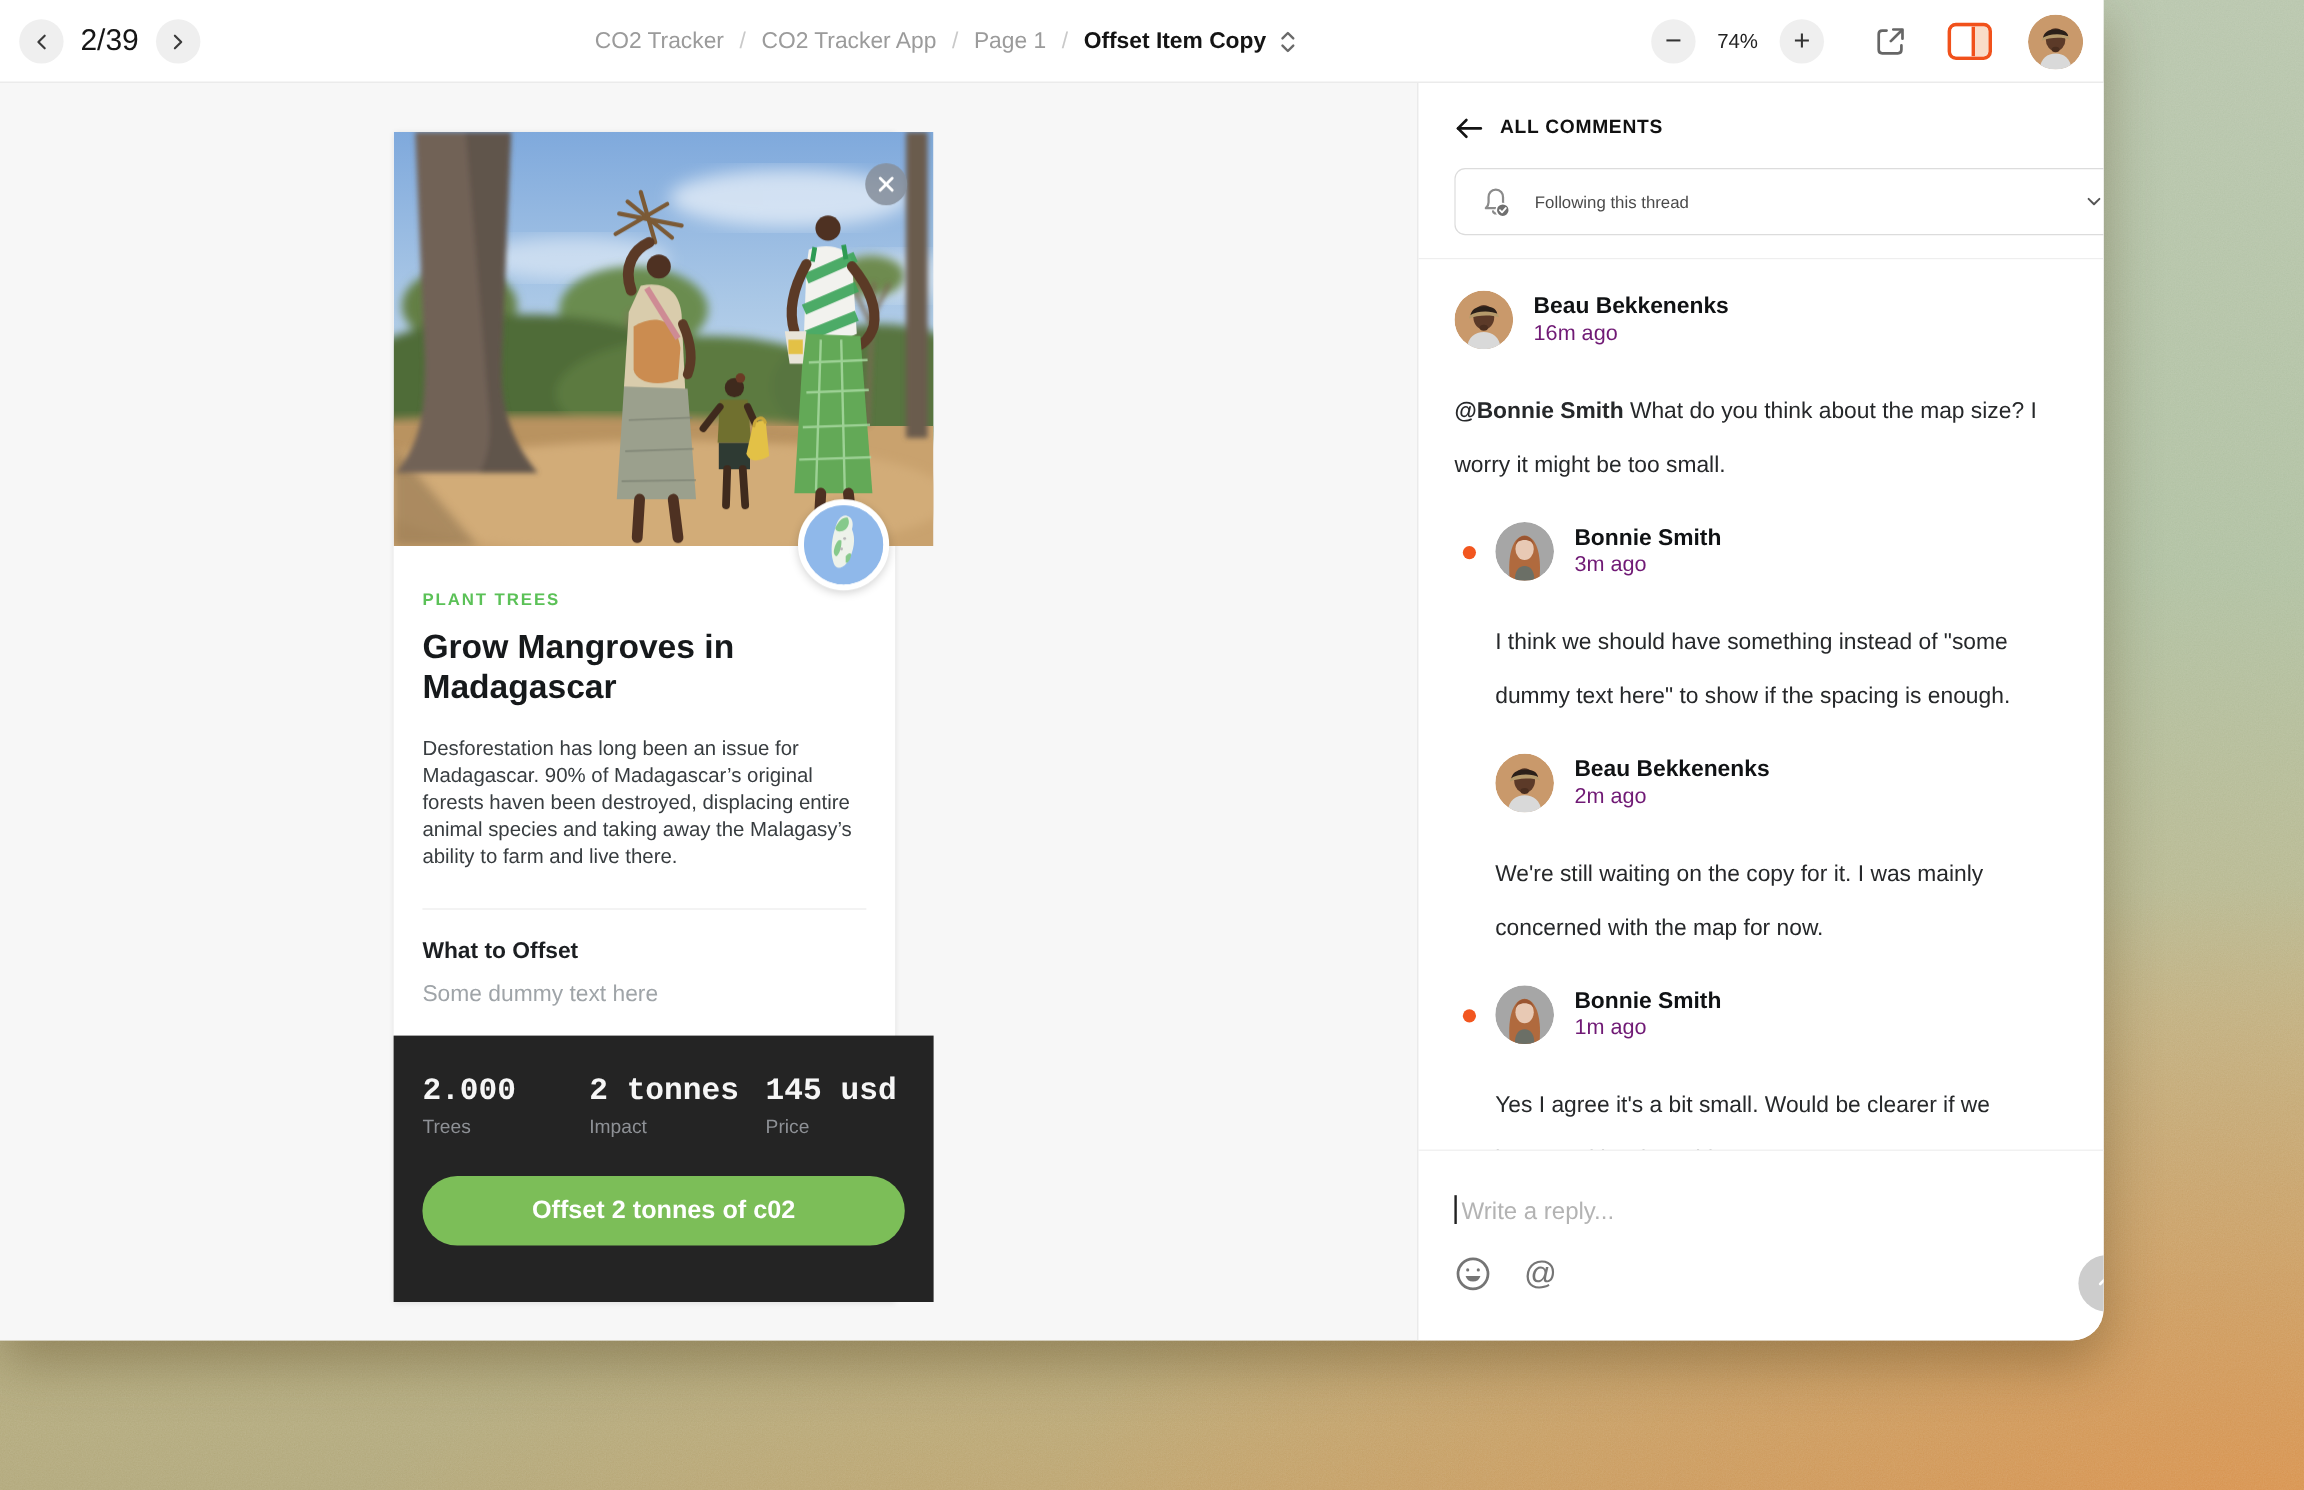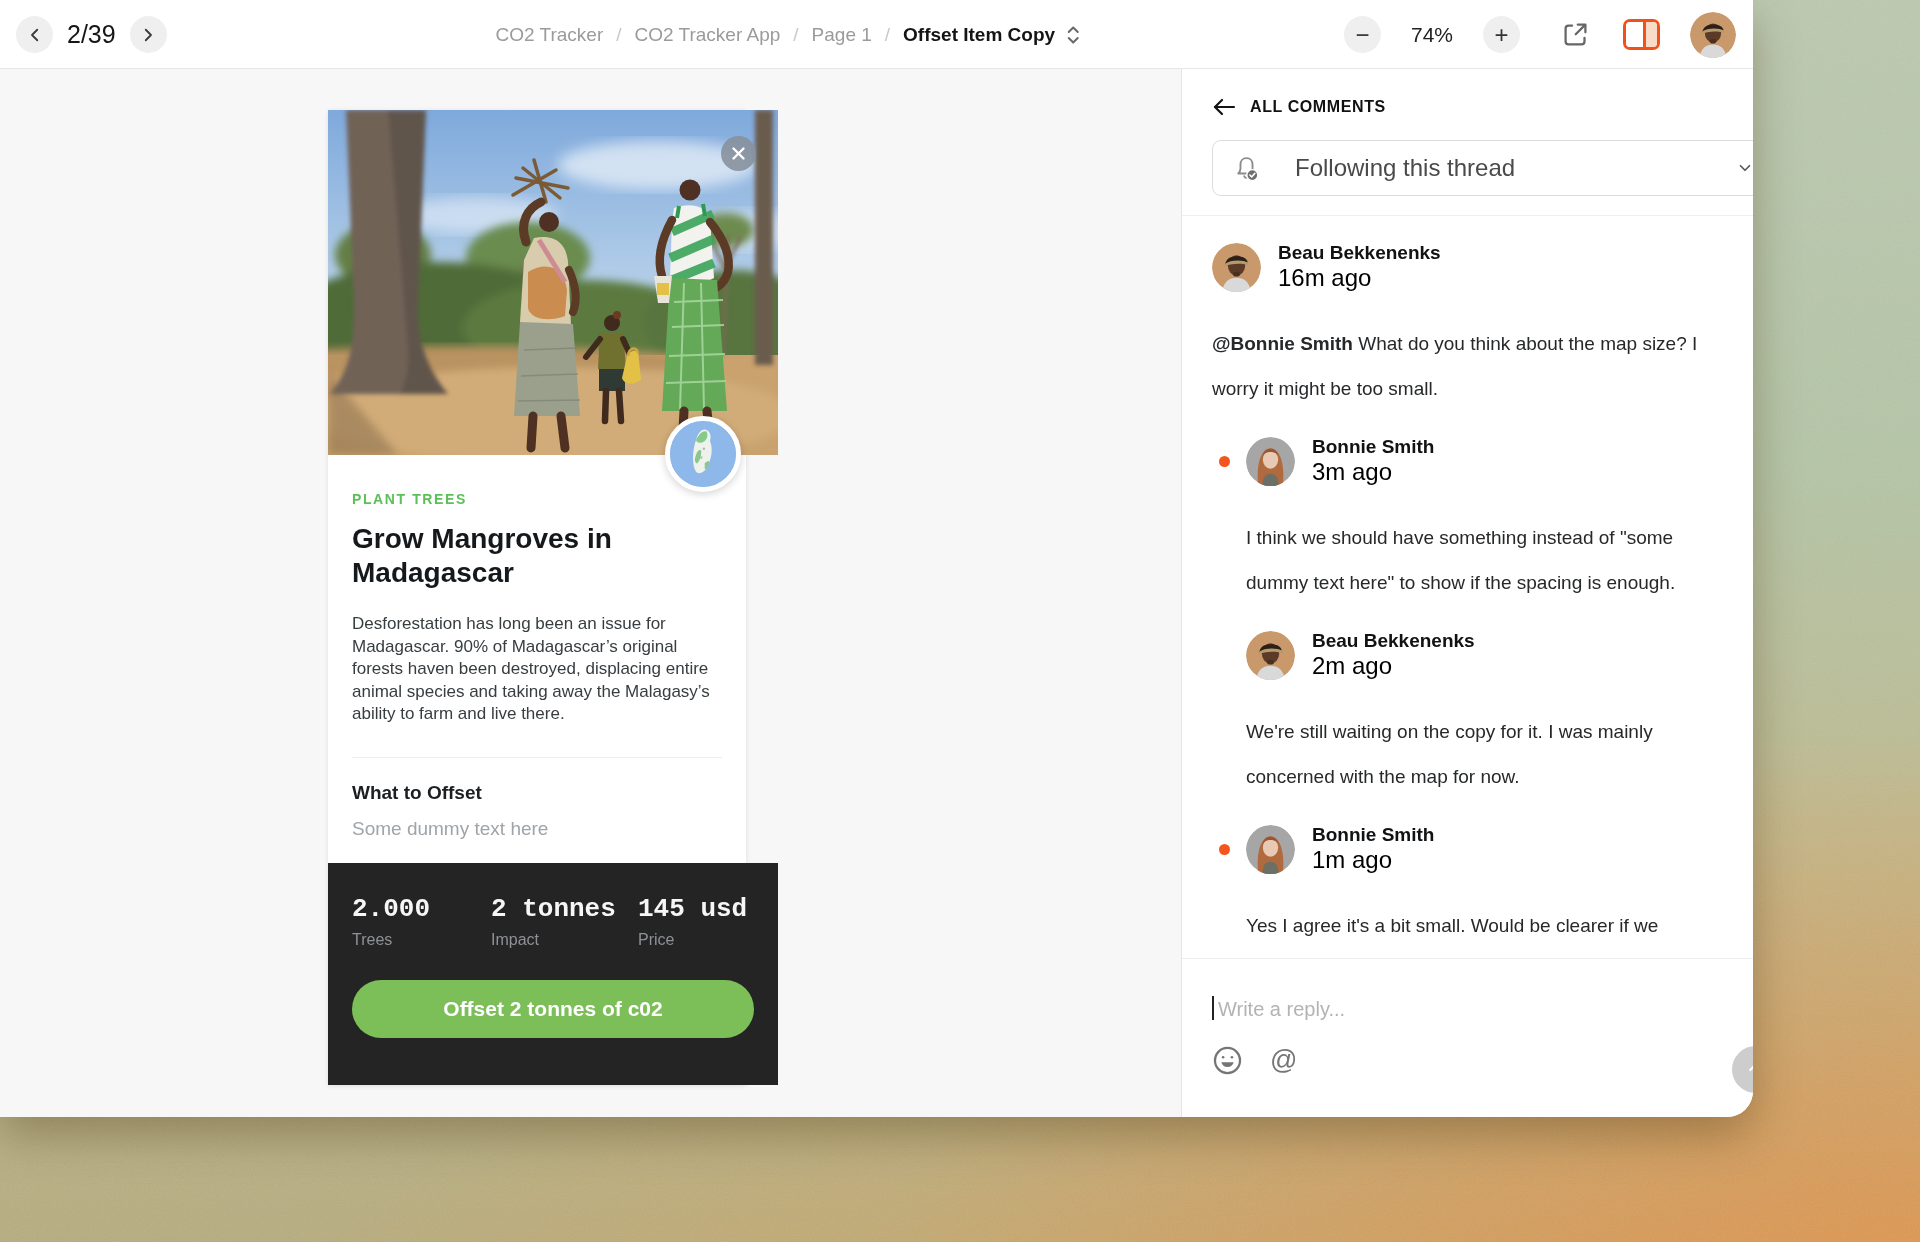--- a/index.html
+++ b/index.html
@@ -23,21 +23,21 @@
   
   .topbar { position:absolute; left:0; top:0; width:100%; height:69px; background:#fff; border-bottom:1px solid #e7e7e7; z-index:5; }
   .nav-group { position:absolute; left:16px; top:0; height:69px; display:flex; align-items:center; gap:10px; }
   .circle-btn { width:37px; height:37px; border-radius:50%; background:#efefef; display:flex; align-items:center; justify-content:center; cursor:pointer; }
   .page-indicator { font-size:25px; font-weight:500; color:#161616; margin:0 4px; }
   .breadcrumb { position:absolute; left:45%; top:0; height:69px; transform:translateX(-50%); display:flex; align-items:center; white-space:nowrap; font-size:19px; color:#9b9b9b; }
   .breadcrumb .sep { margin:0 13px; color:#c9c9c9; }
   .breadcrumb .current { color:#141414; font-weight:700; }
   .breadcrumb .sort-icon { margin-left:10px; display:flex; align-items:center; }
   .right-group { position:absolute; right:17px; top:0; height:69px; display:flex; align-items:center; }
-  .zoom-level { font-size:21px; color:#222; margin:0 30px; }
+  .zoom-level { font-size:17px; color:#222; margin:0 18px; }
   .icon-gap { margin-left:30px; display:flex; align-items:center; cursor:pointer; }
   .panel-toggle { width:37px; height:31px; border:3px solid #f1511b; border-radius:7px; display:flex; overflow:hidden; }
   .panel-toggle .pt-left { flex:1.6; background:#fff; border-right:3px solid #f1511b; }
   .panel-toggle .pt-right { flex:1; background:#f9dcc8; }
   .avatar-circle { width:46px; height:46px; border-radius:50%; overflow:hidden; flex:0 0 auto; }
 
   
   .canvas { position:absolute; left:0; top:69px; width:1181px; height:1048px; background:#f7f7f7; }
   .design-card { position:absolute; left:328px; top:41px; width:418px; height:975px; background:#fff; box-shadow:0 1px 5px rgba(0,0,0,0.10); }
   .photo { position:relative; width:450px; height:345px; overflow:hidden; }
@@ -57,29 +57,29 @@
   .stat-value { font-size:26px; font-weight:600; color:#f6f6f6;font-family:Liberation Mono, monospace; }
   .stat-label { margin-top:7px; font-size:16px; color:#8e9196; }
   .cta-button { position:absolute; left:24px; right:24px; top:117px; height:58px; border-radius:29px; background:#7cbe58; border:none; display:flex; align-items:center; justify-content:center; font-size:21px; font-weight:700; color:#fff; cursor:pointer; font-family:"Liberation Sans", sans-serif; }
 
   
   .comments-panel { position:absolute; left:1181px; top:69px; width:624px; height:1048px; background:#fff; border-left:1px solid #e5e5e5; display:flex; flex-direction:column; }
   .panel-header { padding:29px 30px 0 30px; }
   .back-row { display:flex; align-items:center; gap:14px; cursor:pointer; }
   .back-label { font-size:16px; font-weight:700; letter-spacing:0.6px; color:#111; }
   .following-box { margin-top:24px; height:56px; border:1px solid #dcdcdc; border-radius:9px; display:flex; align-items:center; padding:0 20px; cursor:pointer; }
-  .following-label { margin-left:35px; font-size:24px; color:#4a4a4a; flex:1; }
+  .following-label { margin-left:19px; font-size:14px; color:#4a4a4a; flex:1; }
   .header-divider { margin-top:19px; border-top:1px solid #eeeeee; margin-left:-30px; margin-right:-30px; }
   .thread { flex:1; overflow:hidden; padding:26px 30px 0 30px; }
   .comment { position:relative; margin-bottom:25px; }
   .comment.reply { margin-left:34px; }
   .comment-header { display:flex; align-items:center; gap:17px; }
   .c-avatar { width:49px; height:49px; border-radius:50%; overflow:hidden; flex:0 0 auto; }
   .c-name { font-size:19px; font-weight:700; color:#101214; }
-  .c-time { margin-top:0; font-size:24px; color:#000000; }
+  .c-time { margin-top:0; font-size:18px; color:#701a75; }
   .comment-body { margin-top:29px; font-size:19px; line-height:45px; color:#26282a; max-width:492px; }
   .unread-dot { position:absolute; left:-27px; top:20px; width:11px; height:11px; border-radius:50%; background:#f2561f; }
   .composer { height:159px; border-top:1px solid #eeeeee; padding:37px 30px 0 30px; position:relative; }
   .reply-input { font-size:20px; color:#b3b3b3; cursor:text; }
   .caret { display:inline-block; width:2px; height:24px; background:#222; margin-right:4px; vertical-align:-4px; }
   .composer-icons { margin-top:24px; display:flex; align-items:center; gap:27px; }
   .at-icon { font-size:27px; color:#757575; line-height:1; cursor:pointer; }
   .send-btn { position:absolute; right:26px; top:87px; width:47px; height:47px; border-radius:50%; background:#cdcdcd; display:flex; align-items:center; justify-content:center; cursor:pointer; }
 </style>
 </head>

